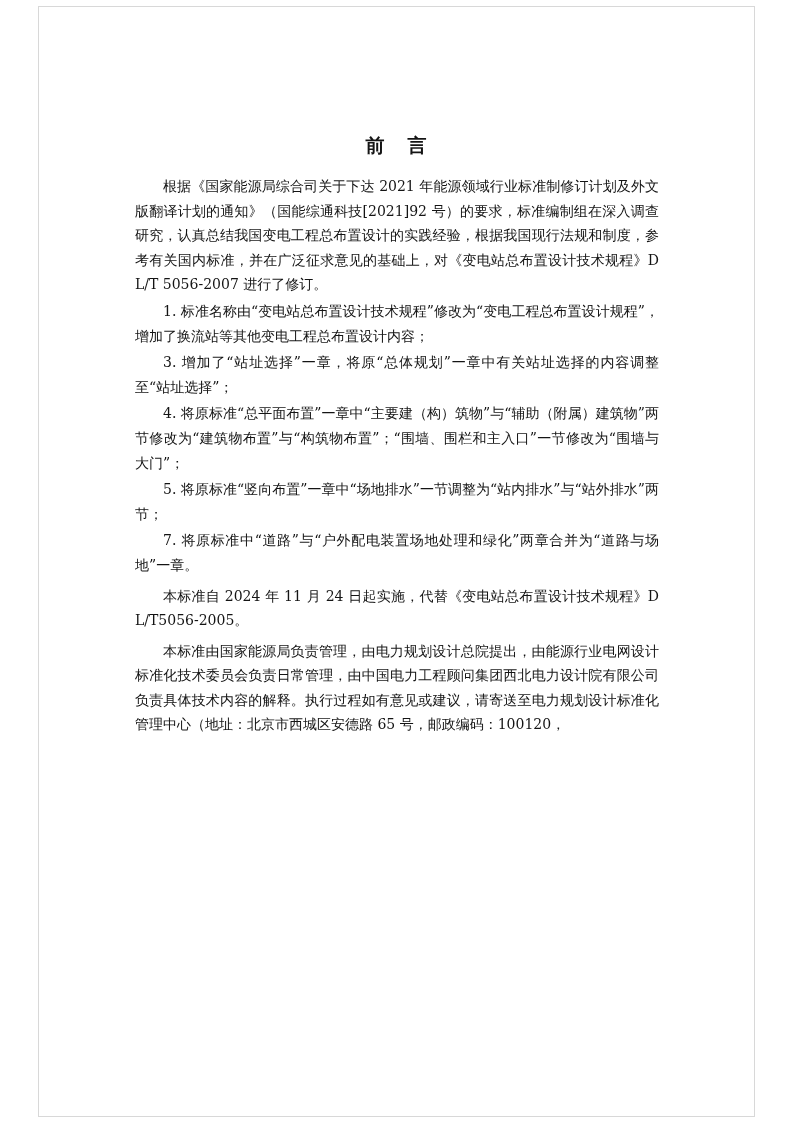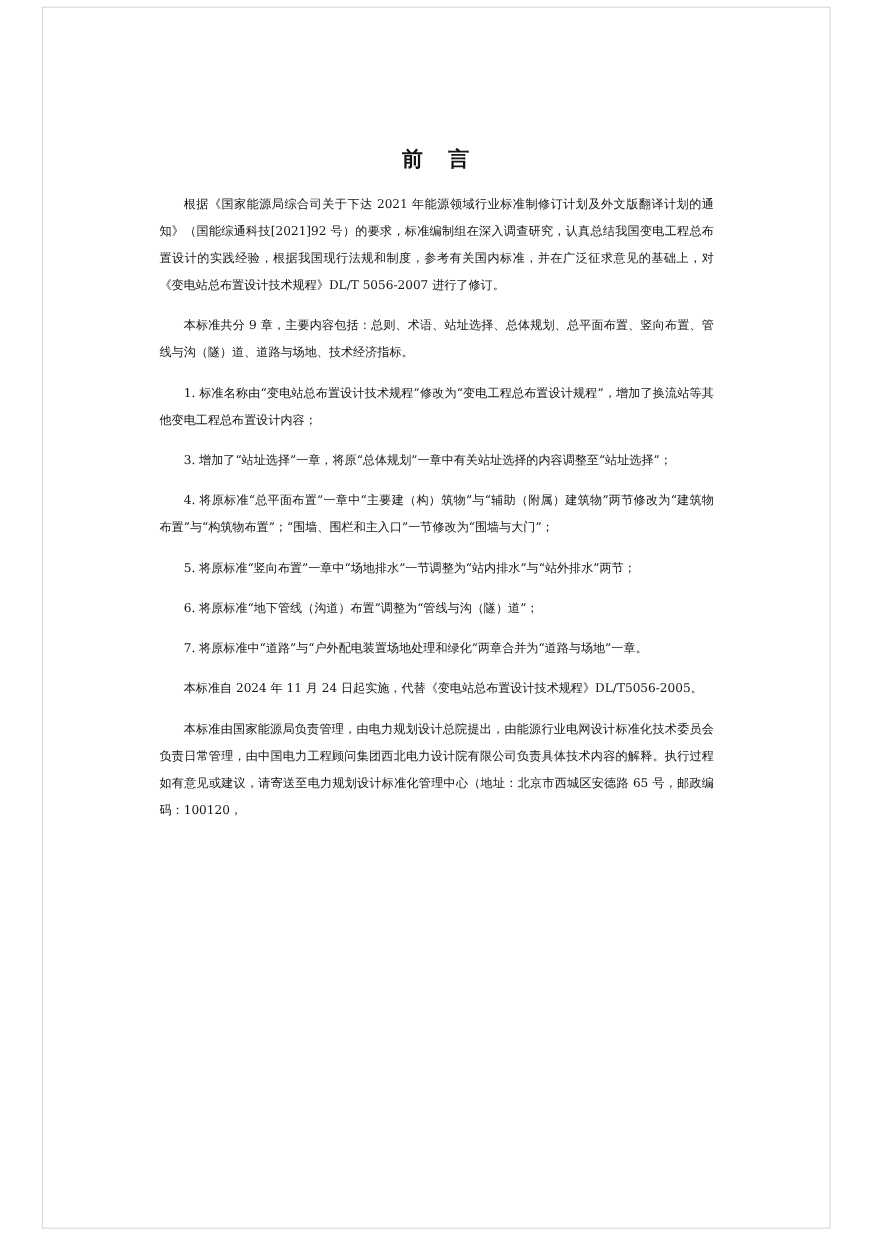--- a/index.html
+++ b/index.html
@@ -35,42 +35,40 @@
   }
   .doc-title {
     font-size: 19px;
     line-height: 26px;
     font-weight: bold;
     text-align: center;
     margin: 0 0 16px 0;
     letter-spacing: 2px;
   }
   .para {
-    font-size: 11px;
+    font-size: 14px;
     line-height: 24.6px;
     text-align: justify;
     text-indent: 2em;
-    margin: 12px;
+    margin: 2px;
     word-break: break-all;
   }
   .para.gap {
     margin-top: 6px;
   }
 </style>
 </head>
 <body>
 
 <div class="page">
   <div class="page-border"></div>
   <div class="content">
     <h1 class="doc-title">前　言</h1>
     <p class="para">根据《国家能源局综合司关于下达 2021 年能源领域行业标准制修订计划及外文版翻译计划的通知》（国能综通科技[2021]92 号）的要求，标准编制组在深入调查研究，认真总结我国变电工程总布置设计的实践经验，根据我国现行法规和制度，参考有关国内标准，并在广泛征求意见的基础上，对《变电站总布置设计技术规程》DL/T 5056-2007 进行了修订。</p>
-    <p class="para">本标准共分 9 章，主要内容包括：总则、术语、站址选择、总体规划、总平面布置、竖向布置、管线与沟（隧）道、道路与场地、技术经济指标。</p>
     <p class="para">1. 标准名称由“变电站总布置设计技术规程”修改为“变电工程总布置设计规程”，增加了换流站等其他变电工程总布置设计内容；</p>
     <p class="para">3. 增加了“站址选择”一章，将原“总体规划”一章中有关站址选择的内容调整至“站址选择”；</p>
     <p class="para">4. 将原标准“总平面布置”一章中“主要建（构）筑物”与“辅助（附属）建筑物”两节修改为“建筑物布置”与“构筑物布置”；“围墙、围栏和主入口”一节修改为“围墙与大门”；</p>
     <p class="para">5. 将原标准“竖向布置”一章中“场地排水”一节调整为“站内排水”与“站外排水”两节；</p>
-    <p class="para">6. 将原标准“地下管线（沟道）布置”调整为“管线与沟（隧）道”；</p>
     <p class="para">7. 将原标准中“道路”与“户外配电装置场地处理和绿化”两章合并为“道路与场地”一章。</p>
     <p class="para gap">本标准自 2024 年 11 月 24 日起实施，代替《变电站总布置设计技术规程》DL/T5056-2005。</p>
     <p class="para gap">本标准由国家能源局负责管理，由电力规划设计总院提出，由能源行业电网设计标准化技术委员会负责日常管理，由中国电力工程顾问集团西北电力设计院有限公司负责具体技术内容的解释。执行过程如有意见或建议，请寄送至电力规划设计标准化管理中心（地址：北京市西城区安德路 65 号，邮政编码：100120，</p>
   </div>
 </div>
 
 </body></html>

